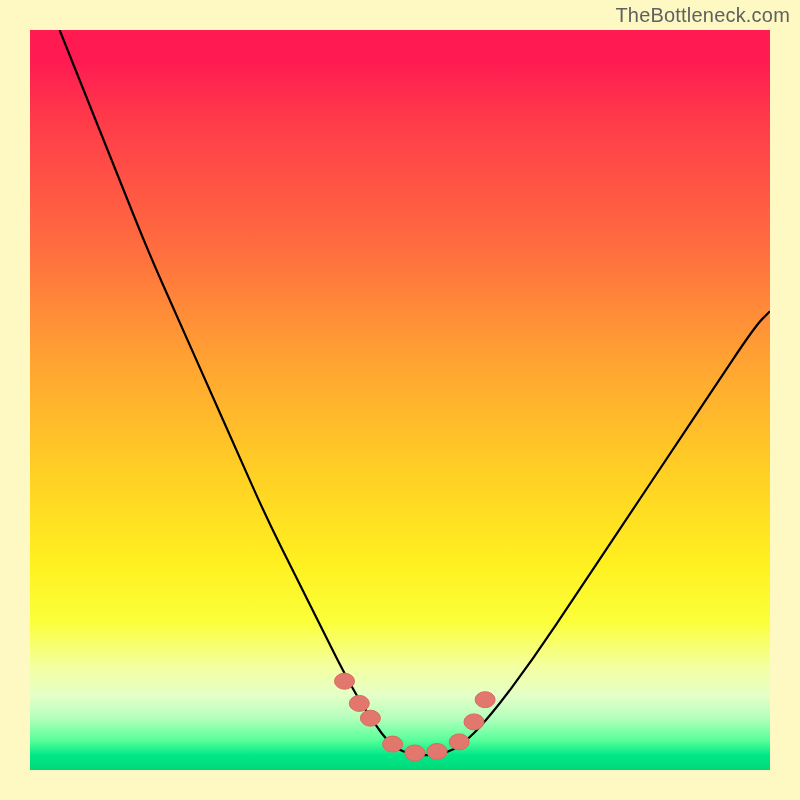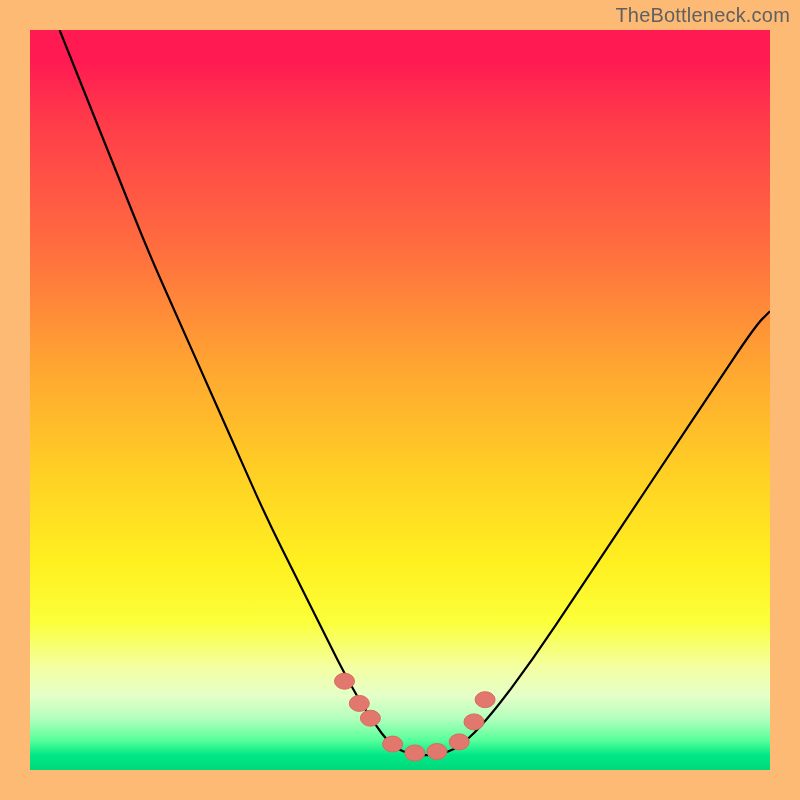--- a/index.html
+++ b/index.html
@@ -10,21 +10,21 @@
     background: #000;
     overflow: hidden;
     font-family: Arial, Helvetica, sans-serif;
   }
   .frame {
     position: absolute;
     top: 0;
     left: 0;
     width: 800px;
     height: 800px;
-    background: #fdba74;
+    background: #fef9c3;
   }
   .plot-area {
     position: absolute;
     top: 30px;
     left: 30px;
     width: 740px;
     height: 740px;
     overflow: hidden;
   }
   .gradient {

